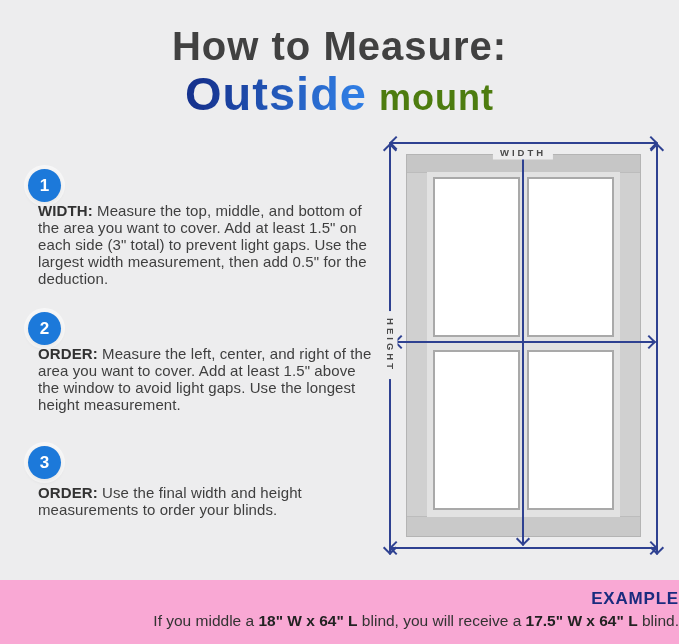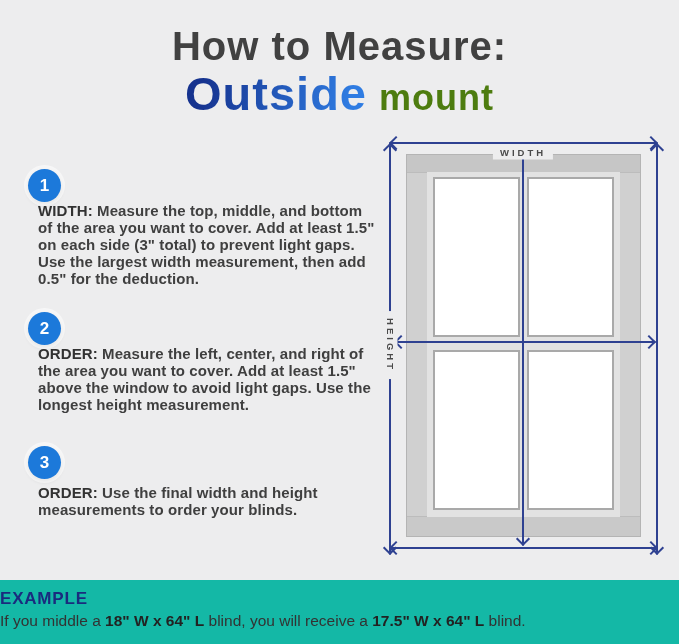--- a/index.html
+++ b/index.html
@@ -21,21 +21,21 @@
   .title-rest{font-size:36px;font-weight:bold;color:#4d7c0f;letter-spacing:1px;margin-left:12px;}
   
   .badge{
     position:absolute;left:28px;width:33px;height:33px;border-radius:50%;
     background:#1c79da;color:#fff;font-size:17px;font-weight:bold;
     display:flex;align-items:center;justify-content:center;
     box-shadow:0 0 0 4px rgba(255,255,255,0.55),0 2px 5px rgba(0,0,0,0.18);
   }
   .step-text{
     position:absolute;left:38px;width:338px;margin:0;
-    font-size:15px;line-height:17px;color:#3f3f3f;letter-spacing:0.1px;font-weight:bold;
+    font-size:15px;line-height:17px;color:#3f3f3f;letter-spacing:0.1px;
   }
   .step-text b{color:#323232;}
   
   .window-outer{
     position:absolute;left:406px;top:154px;width:235px;height:383px;
     background:#d0d0d0;border:1px solid #b4b4b4;box-sizing:border-box;
   }
   .window-topband{position:absolute;left:0;right:0;top:0;height:17px;background:#c6c6c6;border-bottom:1px solid #bcbcbc;}
   .window-sill{position:absolute;left:0;right:0;bottom:0;height:19px;background:#c9c9c9;border-top:1px solid #bcbcbc;}
   .window-inner{position:absolute;left:20px;right:20px;top:17px;bottom:19px;background:#e2e2e2;}
@@ -58,21 +58,21 @@
     padding:2px 7px;white-space:nowrap;
   }
   .dim-label-width{left:523px;top:142px;transform:translate(-50%,-50%);margin-top:10px;}
   .dim-label-height{
     left:390px;top:345px;transform:translate(-50%,-50%);
     writing-mode:vertical-rl;padding:7px 2px;
   }
   
   .footer{
     position:absolute;left:0;right:0;bottom:0;height:64px;
-    background:#14b8a6;text-align:left;
+    background:#f9a8d4;text-align:right;
   }
   .ex-heading{margin-top:9px;font-size:17px;font-weight:bold;color:#1a2b7e;letter-spacing:0.8px;}
   .ex-line{margin:3px 0 0 0;font-size:15.5px;color:#333333;}
   .ex-line b{color:#222222;}
 </style>
 </head>
 <body>
 
 <div class="screen">
 

